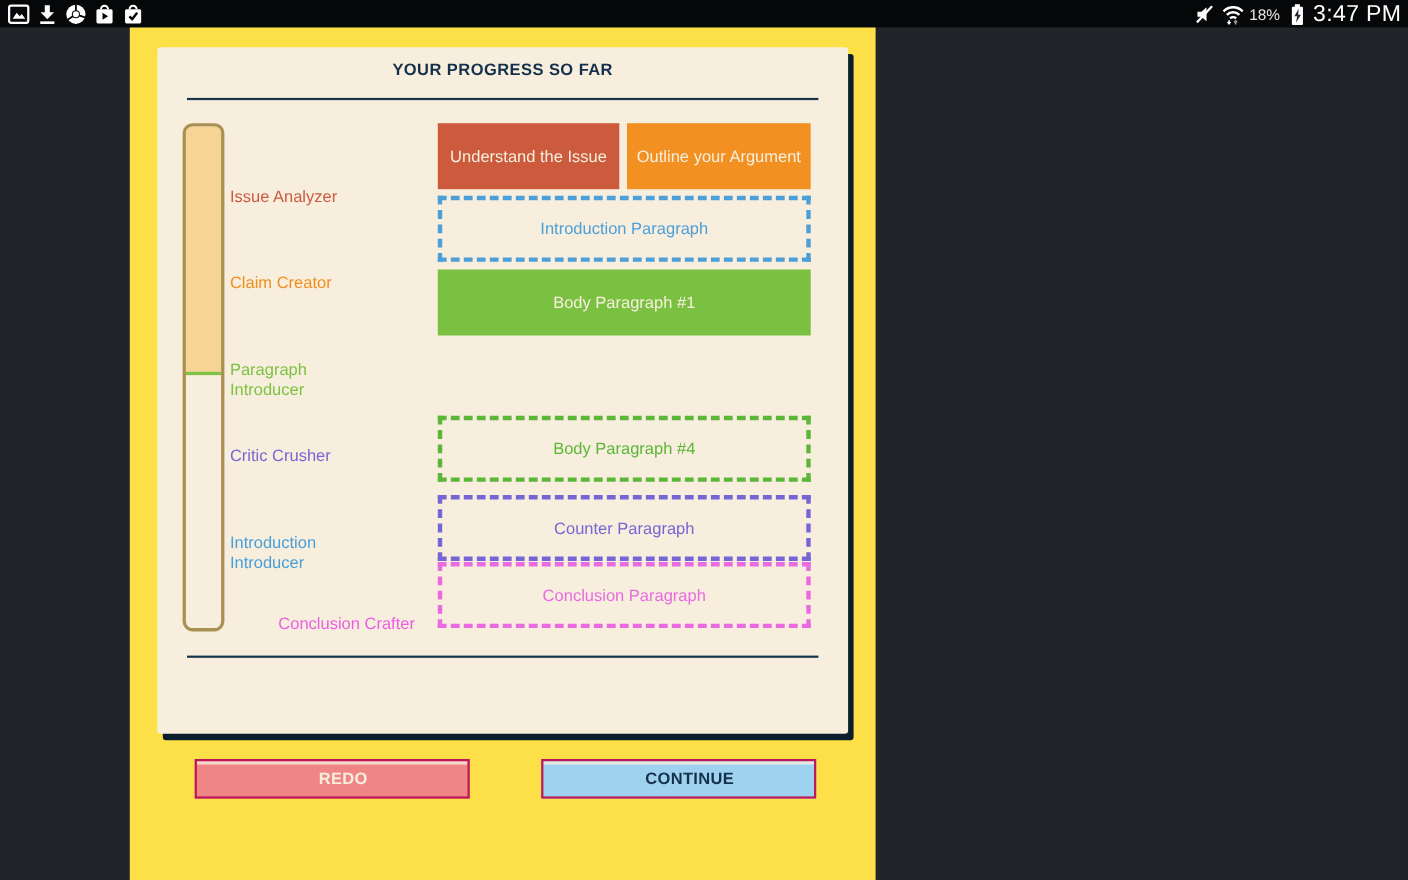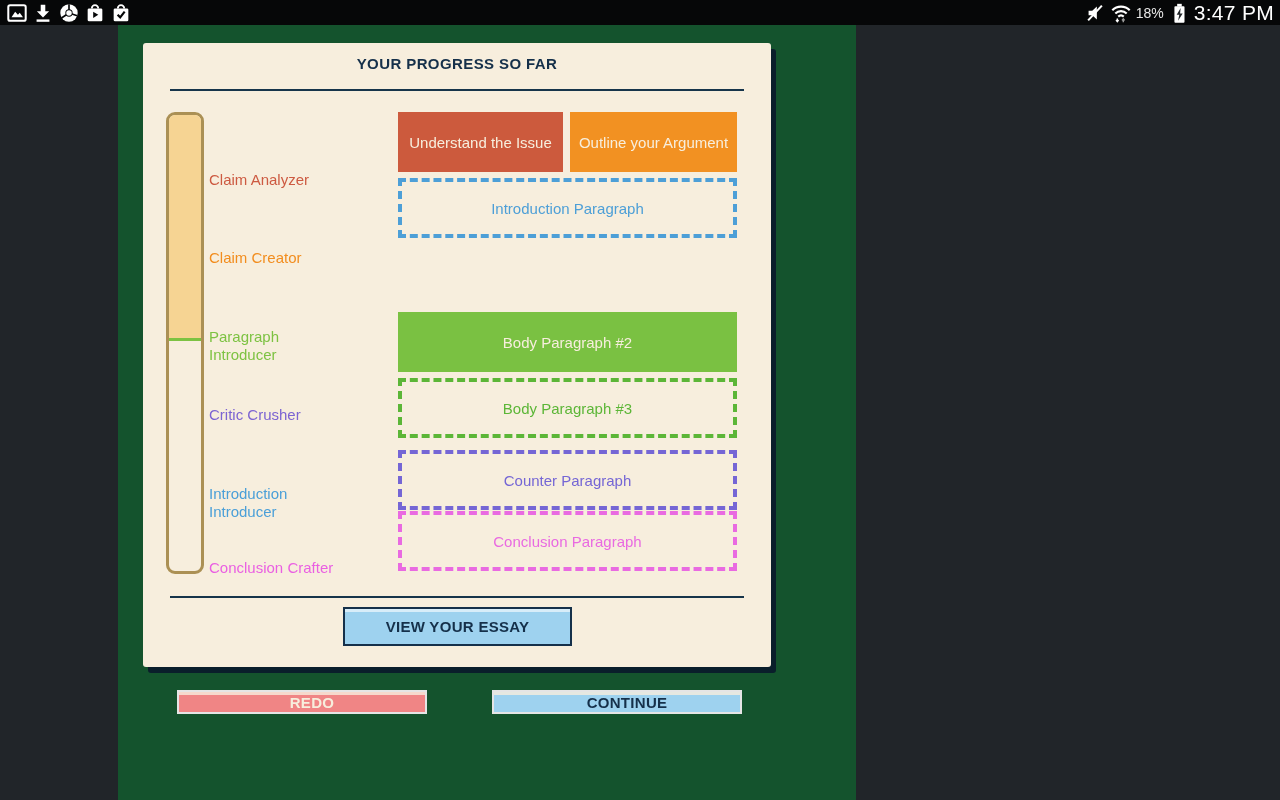--- a/index.html
+++ b/index.html
@@ -9,21 +9,21 @@
   
   .statusbar { position:absolute; left:0; top:0; width:1280px; height:25px;
     background:#060708; display:flex; align-items:center; justify-content:space-between;
     padding:0 6px; }
   .sb-left, .sb-right { display:flex; align-items:center; gap:4px;justify-content:flex-end; }
   .sb-icon { width:22px; height:22px; display:block; }
   .sb-pct { color:#e8e8e8; font-size:14px; }
   .sb-time { color:#ffffff; font-size:21px; letter-spacing:0.3px; }
 
   
-  .panel { position:absolute; left:118px; top:25px; width:738px; height:775px; background:#14532d; }
+  .panel { position:absolute; left:118px; top:25px; width:678px; height:775px; background:#fde047; }
   .card { position:absolute; left:25px; top:18px; width:628px; height:624px;
     background:#f7eedd; border-radius:3px; box-shadow:5px 6px 0 #0a1e2b; }
 
   .card-title { position:absolute; left:0; top:12px; width:100%; text-align:center;
     font-size:15px; font-weight:bold; letter-spacing:0.4px; color:#15304a; }
   .hr { position:absolute; left:27px; width:574px; height:2px; background:#16344a; }
   .hr1 { top:46px; } .hr2 { top:553px; }
 
   
   .pbar { position:absolute; left:23px; top:69px; width:38px; height:462px;
@@ -39,21 +39,21 @@
     justify-content:center; font-size:15px; text-align:center; }
   .box-solid { border:none; }
   .box-dashed { border:4px dashed transparent; background:transparent; }
 
   
   .btn { position:absolute; display:flex; align-items:center; justify-content:center;
     font-weight:bold; font-size:15px; letter-spacing:0.3px; cursor:pointer; }
   .view-btn { left:200px; top:564px; width:229px; height:39px; background:#9ed2ef;
     border:2px solid #15304a; color:#15304a;
     box-shadow: inset 0 3px 0 rgba(255,255,255,0.6); }
-  .footer-btn { width:250px; height:24px; top:690px; border:2px solid #e5e5e5;
+  .footer-btn { width:250px; height:36px; top:690px; border:2px solid #be185d;
     box-shadow: inset 0 3px 0 rgba(247,238,221,0.8); padding-left: 20px; }
   .redo-btn { left:177px; }
   .continue-btn { left:492px;text-align:right; }
 </style>
 </head>
 <body>
 
 <div class="statusbar">
   <div class="sb-left">
     <svg class="sb-icon" viewBox="0 0 24 24">
@@ -107,36 +107,35 @@
   <div class="card">
 
     <div class="card-title">YOUR PROGRESS SO FAR</div>
     <div class="hr hr1"></div>
 
     <div class="pbar" style="border-color: rgb(171, 144, 84);">
       <div class="pbar-fill" style="background: rgb(246, 212, 147); height: 49%;"></div>
       <div class="pbar-marker" style="background: rgb(125, 194, 66);"></div>
     </div>
 
-    <div class="milestone" style="top: 128px; color: rgb(205, 90, 65);">Claim Analyzer</div>
+    <div class="milestone" style="top: 128px; color: rgb(205, 90, 65);">Issue Analyzer</div>
     <div class="milestone" style="top: 206px; color: rgb(242, 141, 30);">Claim Creator</div>
     <div class="milestone" style="top: 285px; width: 112px; color: rgb(125, 194, 66);">Paragraph Introducer</div>
     <div class="milestone" style="top: 363px; color: rgb(124, 100, 210);">Critic Crusher</div>
     <div class="milestone" style="top: 442px; width: 112px; color: rgb(74, 159, 216);">Introduction Introducer</div>
-    <div class="milestone" style="top: 516px; color: rgb(234, 95, 226);">Conclusion Crafter</div>
+    <div class="milestone" style="top: 516px; color: rgb(234, 95, 226); margin-left: 44px;">Conclusion Crafter</div>
 
     <div class="pbox box-solid" style="left: 427px; top: 69px; width: 167px; background: rgb(242, 145, 34); color: rgb(247, 238, 221);">Outline your Argument</div>
     <div class="pbox box-solid" style="left: 255px; top: 69px; width: 165px; background: rgb(204, 90, 61); color: rgb(247, 238, 221);">Understand the Issue</div>
     <div class="pbox box-dashed" style="left: 255px; top: 135px; width: 339px; border-color: rgb(77, 159, 215); color: rgb(77, 159, 215);">Introduction Paragraph</div>
-    <div class="pbox box-solid" style="left: 255px; top: 269px; width: 339px; background: rgb(122, 193, 66); color: rgb(247, 238, 221);">Body Paragraph #2</div>
-    <div class="pbox box-dashed" style="left: 255px; top: 335px; width: 339px; border-color: rgb(92, 182, 55); color: rgb(92, 182, 55);">Body Paragraph #3</div>
+    <div class="pbox box-solid" style="left: 255px; top: 202px; width: 339px; background: rgb(122, 193, 66); color: rgb(247, 238, 221);">Body Paragraph #1</div>
+    <div class="pbox box-dashed" style="left: 255px; top: 335px; width: 339px; border-color: rgb(92, 182, 55); color: rgb(92, 182, 55);">Body Paragraph #4</div>
     <div class="pbox box-dashed" style="left: 255px; top: 407px; width: 339px; border-color: rgb(117, 102, 213); color: rgb(117, 102, 213);">Counter Paragraph</div>
     <div class="pbox box-dashed" style="left: 255px; top: 468px; width: 339px; border-color: rgb(233, 106, 225); color: rgb(233, 106, 225);">Conclusion Paragraph</div>
 
     <div class="hr hr2"></div>
 
-    <div class="btn view-btn">VIEW YOUR ESSAY</div>
   </div>
 
 </div>
 
 <div class="btn footer-btn redo-btn" style="background:#f08585;color:#f7eedd;">REDO</div>
 <div class="btn footer-btn continue-btn" style="background:#9ed2ef;color:#15304a;">CONTINUE</div>
 
 </body></html>

